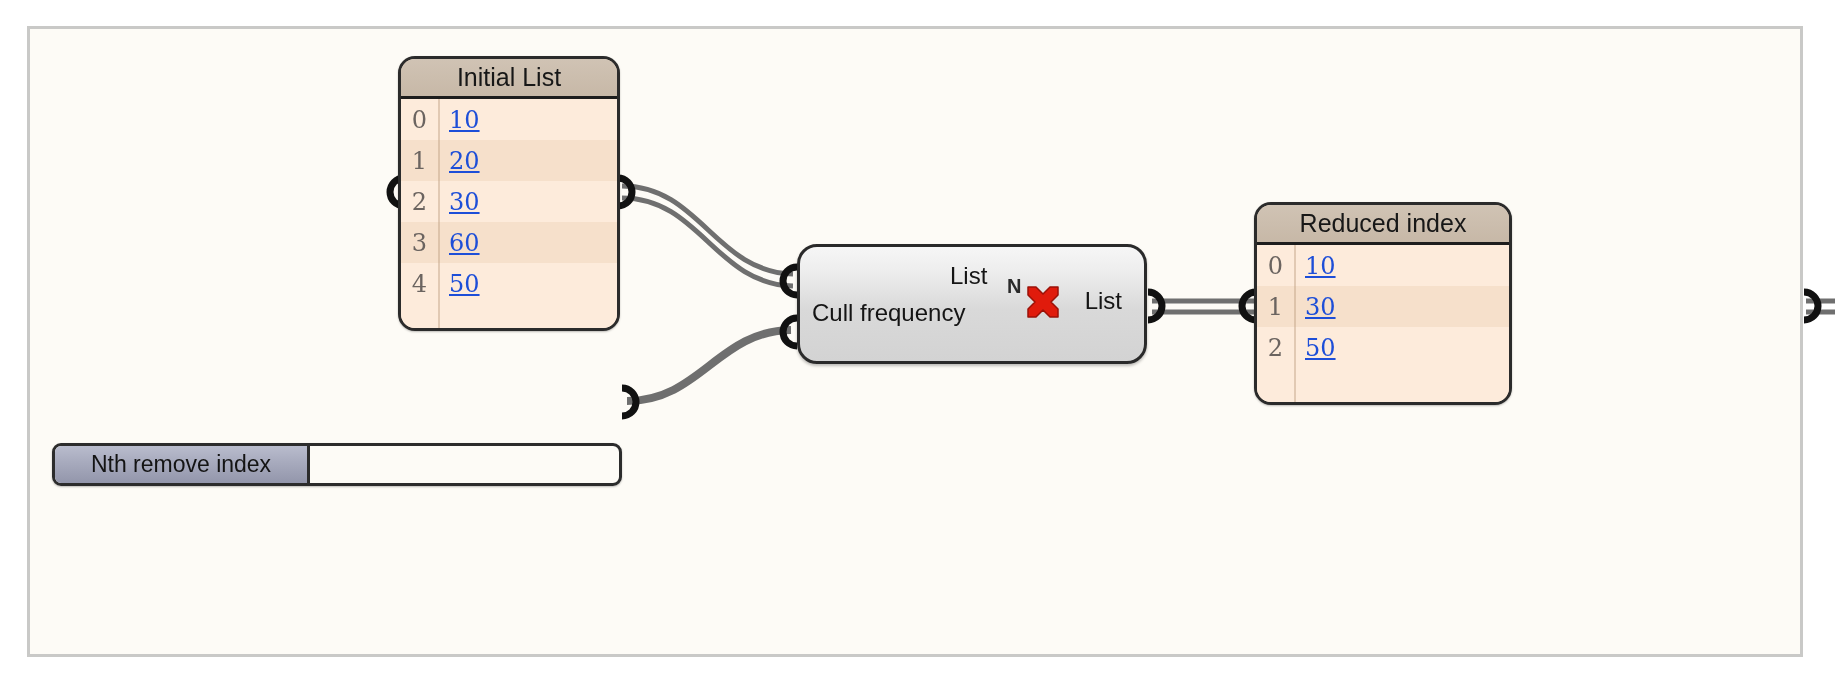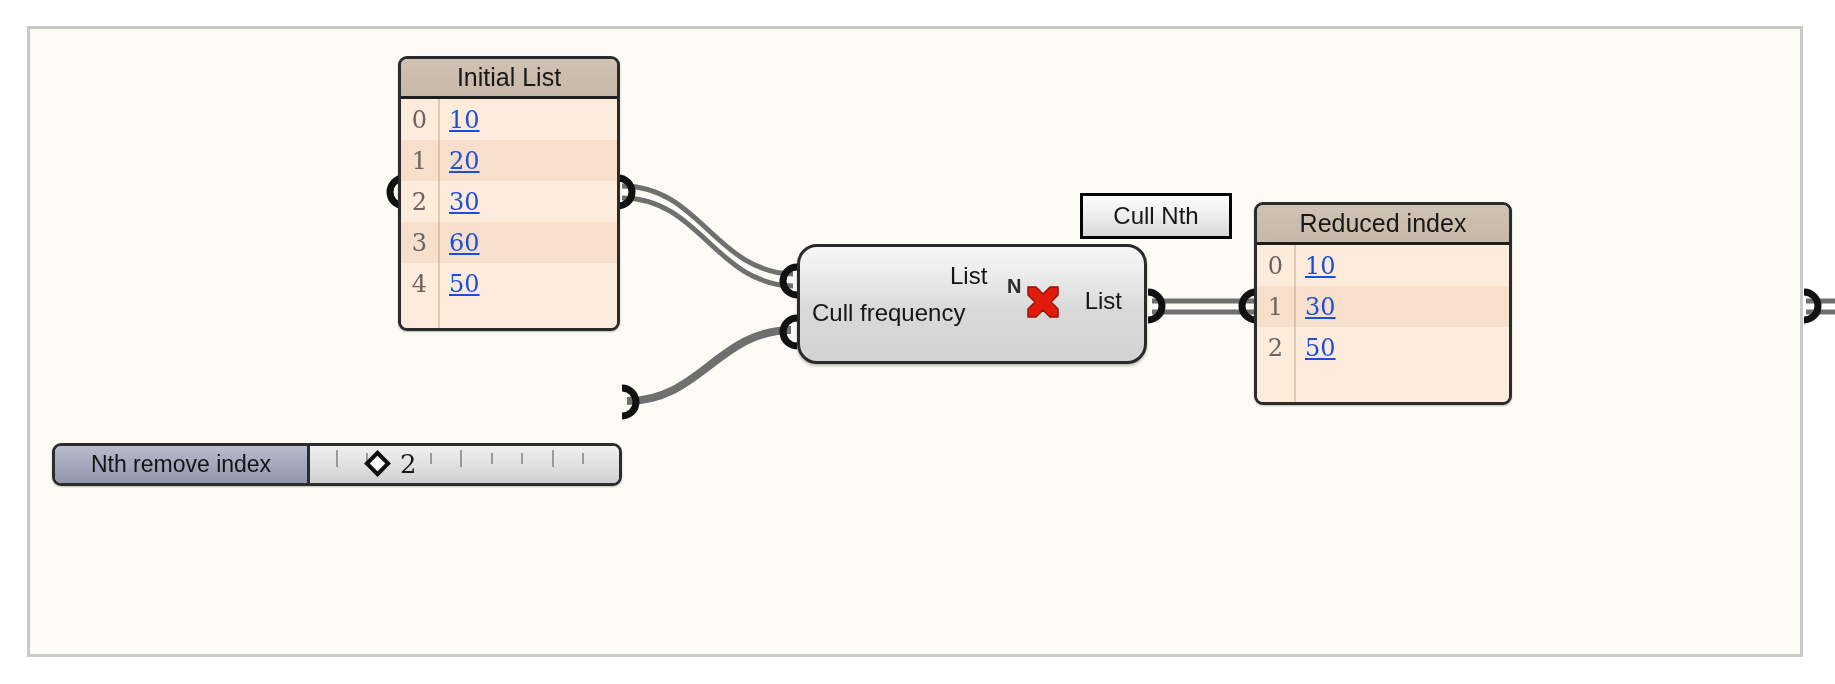--- a/index.html
+++ b/index.html
@@ -49,21 +49,21 @@
     font-size: 35px;
     color: #111111;
     font-family: "Liberation Sans", sans-serif;
     white-space: nowrap;
   }
 
   
   .panel {
     position: absolute;
     border: 3px solid #2b2b2b;
-    border-radius: 9px;
+    border-radius: 17px;
     background: #fbe6d2;
     box-sizing: border-box;
     overflow: hidden;
     box-shadow: 0 1px 2px rgba(0,0,0,.25);
   }
   .panel-header {
     height: 37px;
     line-height: 37px;
     text-align: center;
     font-size: 25px;
@@ -144,20 +144,21 @@
     left: 52px;
     top: 443px;
     width: 570px;
     height: 43px;
     border: 3px solid #2c2c2c;
     border-radius: 9px;
     box-sizing: border-box;
     overflow: hidden;
     display: flex;
     box-shadow: 0 1px 2px rgba(0,0,0,.25);
+    flex-direction: column;
   }
   #slider-name {
     width: 255px;
     height: 100%;
     display: flex;
     align-items: center;
     justify-content: center;
     font-size: 23px;
     color: #141414;
     background: linear-gradient(to bottom, #b9bccd 0%, #a7aabd 45%, #9396ab 100%);
@@ -323,21 +324,20 @@
     <div class="port-label" id="lbl-out-list">List</div>
 
     <svg id="cull-icon" viewBox="0 0 62 62">
       <text x="2" y="22" font-family="Liberation Sans, sans-serif" font-size="20" font-weight="bold" fill="#2a2a2a">N</text>
       <g transform="translate(16,16)">
         <path d="M 7 0 L 15 0 L 22 7 L 29 0 L 37 0 L 37 8 L 30 15 L 37 22 L 37 30 L 29 30 L 22 23 L 15 30 L 7 30 L 7 22 L 14 15 L 7 8 Z" fill="#e01b0c" stroke="#9b1208" stroke-width="1.5" stroke-linejoin="round"></path>
       </g>
     </svg>
   </div>
 
-  <div id="cull-tooltip">Cull Nth</div>
   <svg id="cull-tooltip-tail" width="62" height="30" viewBox="0 0 62 30" style="position:absolute;left:1126px;top:234px;">
     <path d="M 2 2 L 60 2 L 31 28 Z" fill="#dcdcdc" stroke="#050505" stroke-width="4" stroke-linejoin="round"></path>
     <path d="M 6 0 L 56 0 L 31 23 Z" fill="#dcdcdc" stroke="none"></path>
   </svg>
 
   <div id="slider">
     <div id="slider-name">Nth remove index</div>
     <div id="slider-track">
       <div class="tick major" style="left:26px;"></div>
       <div class="tick" style="left:56px;"></div>

